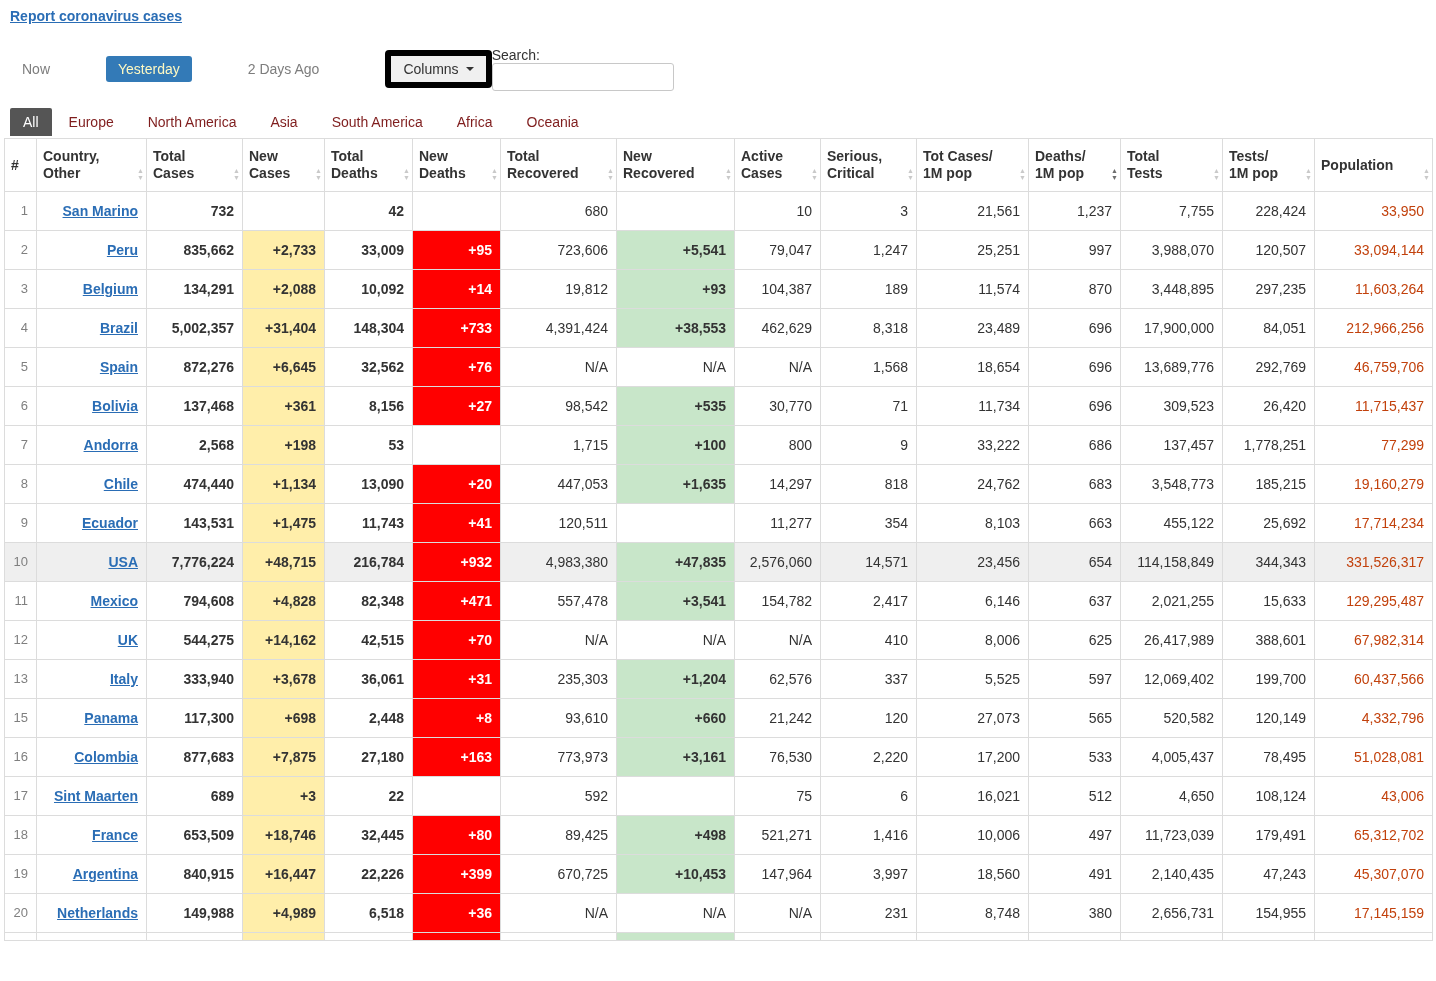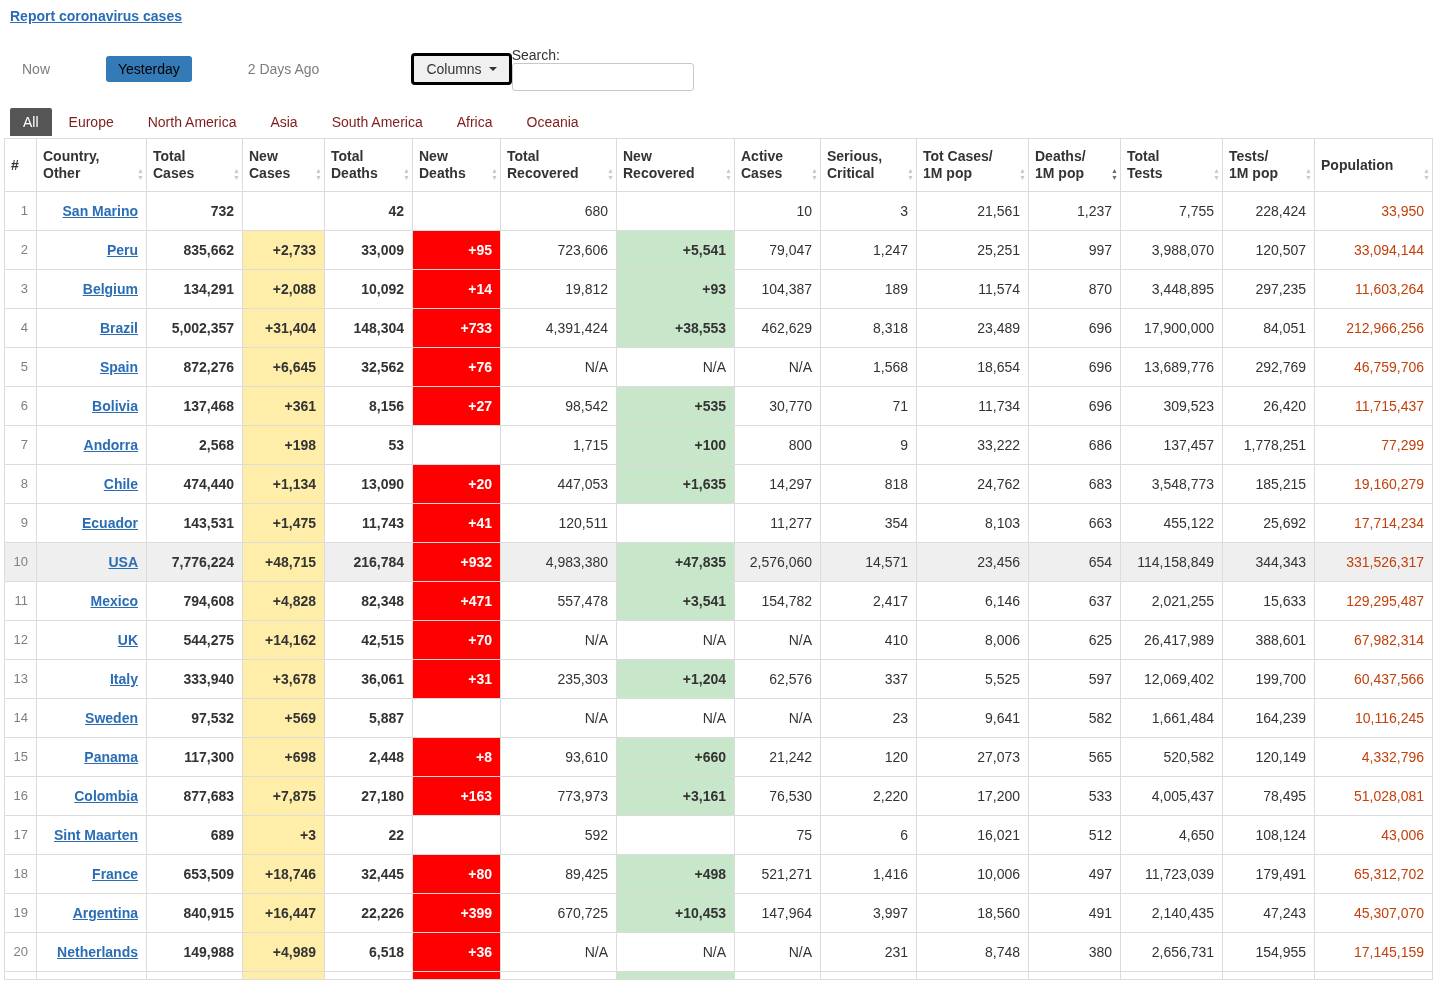--- a/index.html
+++ b/index.html
@@ -19,25 +19,25 @@
   }
 
   
   .toolbar { display: flex; align-items: center; margin: 31px 0 0 6px; height: 28px; }
   .time-tabs { display: flex; align-items: center; gap: 32px; }
   .time-tab {
     font-family: "Liberation Sans", sans-serif;
     font-size: 14px; color: #7d7d7d; background: none; border: none;
     padding: 5px 12px; margin-right: 12px; cursor: pointer; border-radius: 3px;
   }
-  .time-tab.active { background: #337ab7; color: #000000; }
+  .time-tab.active { background: #337ab7; color: #fef9c3; }
   .columns-btn {
     font-family: "Liberation Sans", sans-serif;
-    margin-left: 68px; padding: 5px 12px; font-size: 14px; color: #333;
-    background: #f0f0f0; border: 3px solid #000000; border-radius: 4px;
+    margin-left: 42px; padding: 5px 12px; font-size: 14px; color: #333;
+    background: #f0f0f0; border: 6px solid #000000; border-radius: 4px;
     display: inline-flex; align-items: center; gap: 7px; cursor: pointer;
   }
   .caret {
     width: 0; height: 0; display: inline-block;
     border-left: 4px solid transparent; border-right: 4px solid transparent;
     border-top: 4px solid #333;
   }
   .search-group { display: flex; align-items: flex-start; flex-direction: column; }
   .search-label { color: #333; margin-right: 8px; }
   .search-input {
@@ -477,37 +477,20 @@
           <td class="td-num new-recovered has-val">+1,204</td>
           <td class="td-num">62,576</td>
           <td class="td-num">337</td>
           <td class="td-num">5,525</td>
           <td class="td-num">597</td>
           <td class="td-num">12,069,402</td>
           <td class="td-num">199,700</td>
           <td class="td-num td-pop">60,437,566</td>
         </tr>
         <tr>
-          <td class="td-rank">14</td>
-          <td class="td-country"><a class="country-link" href="#">Sweden</a></td>
-          <td class="td-num bold">97,532</td>
-          <td class="td-num new-cases has-val">+569</td>
-          <td class="td-num bold">5,887</td>
-          <td class="td-num new-deaths"></td>
-          <td class="td-num">N/A</td>
-          <td class="td-num new-recovered">N/A</td>
-          <td class="td-num">N/A</td>
-          <td class="td-num">23</td>
-          <td class="td-num">9,641</td>
-          <td class="td-num">582</td>
-          <td class="td-num">1,661,484</td>
-          <td class="td-num">164,239</td>
-          <td class="td-num td-pop">10,116,245</td>
-        </tr>
-        <tr>
           <td class="td-rank">15</td>
           <td class="td-country"><a class="country-link" href="#">Panama</a></td>
           <td class="td-num bold">117,300</td>
           <td class="td-num new-cases has-val">+698</td>
           <td class="td-num bold">2,448</td>
           <td class="td-num new-deaths has-val">+8</td>
           <td class="td-num">93,610</td>
           <td class="td-num new-recovered has-val">+660</td>
           <td class="td-num">21,242</td>
           <td class="td-num">120</td>

